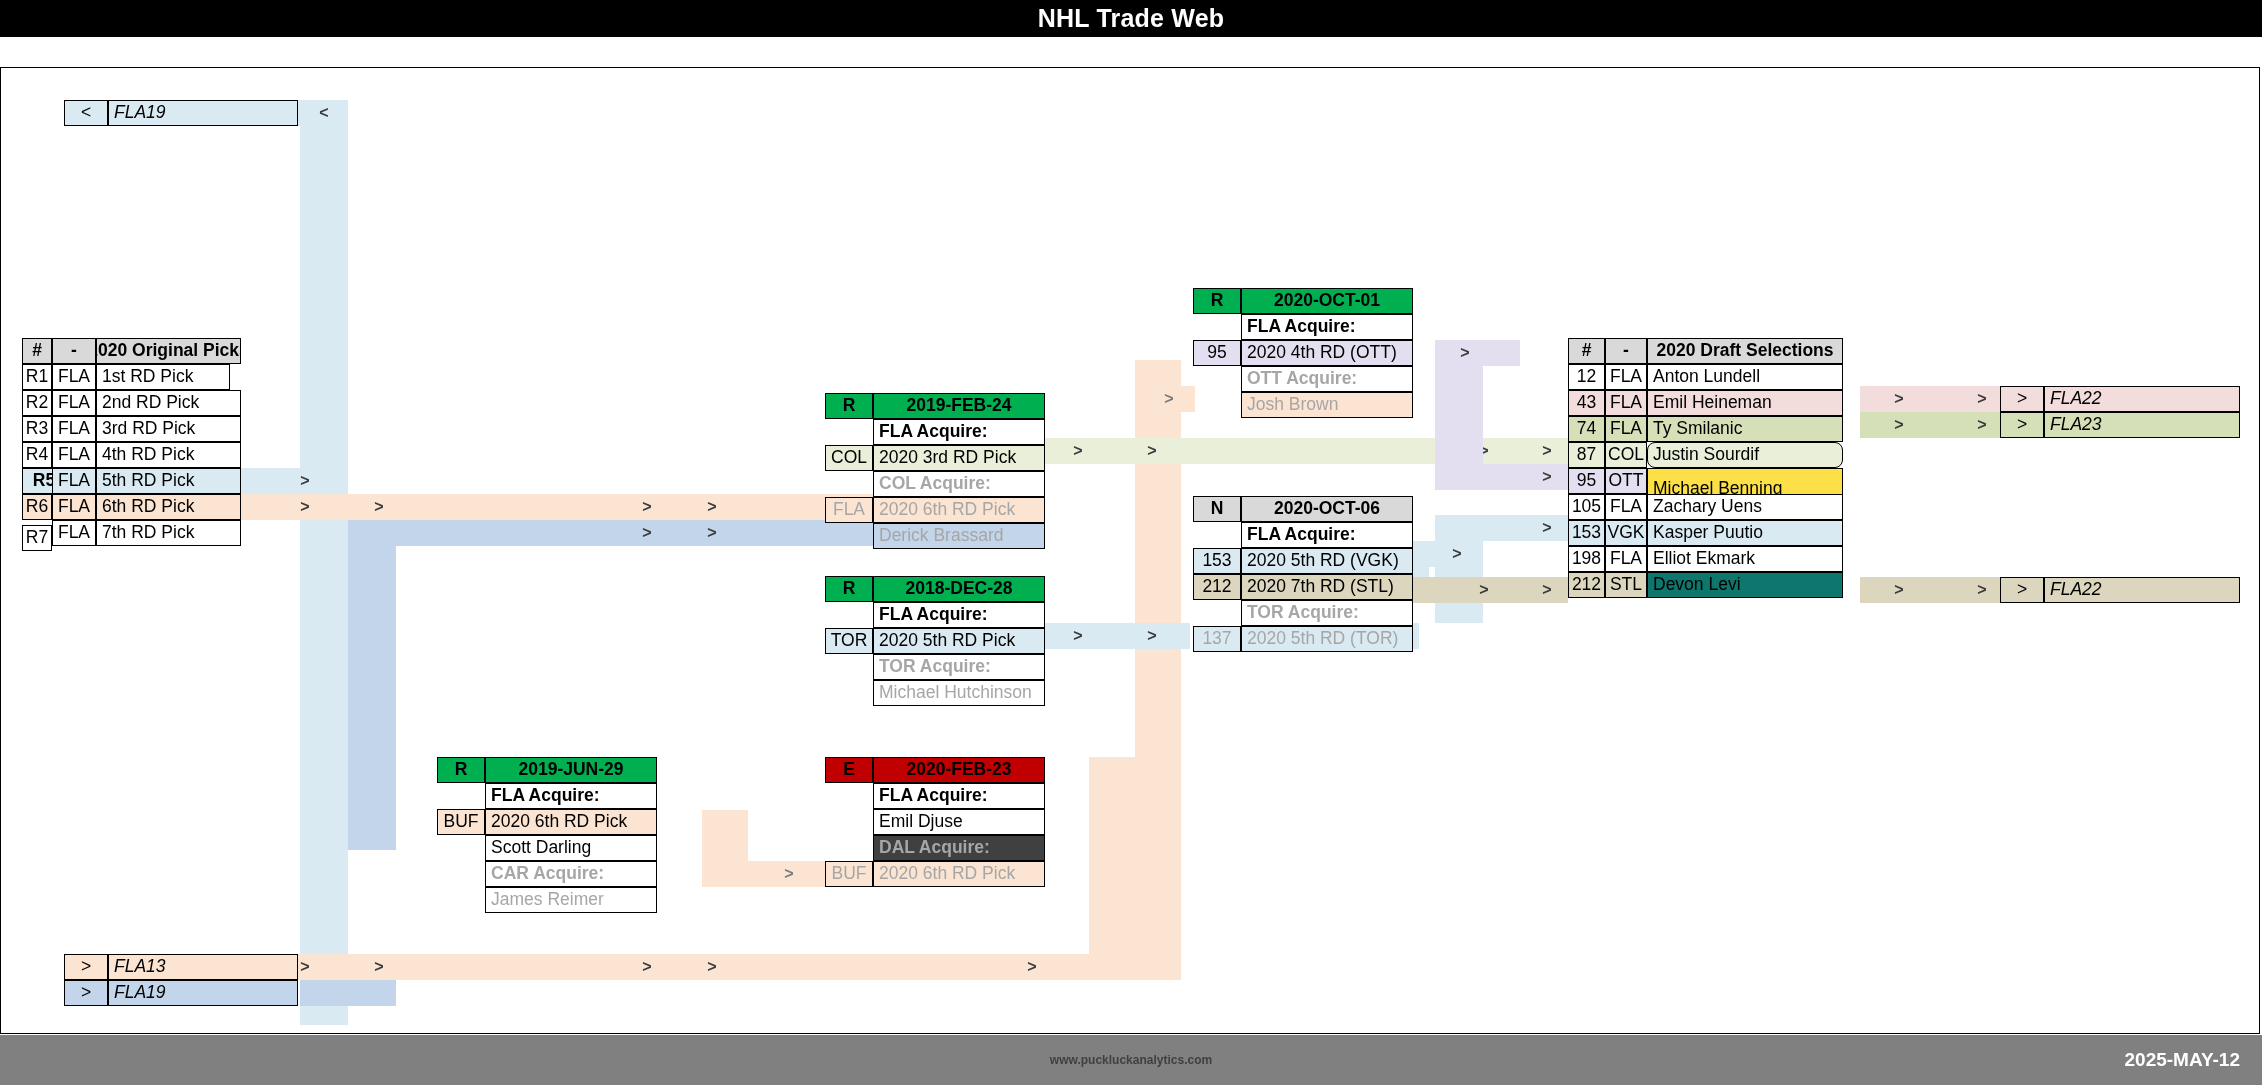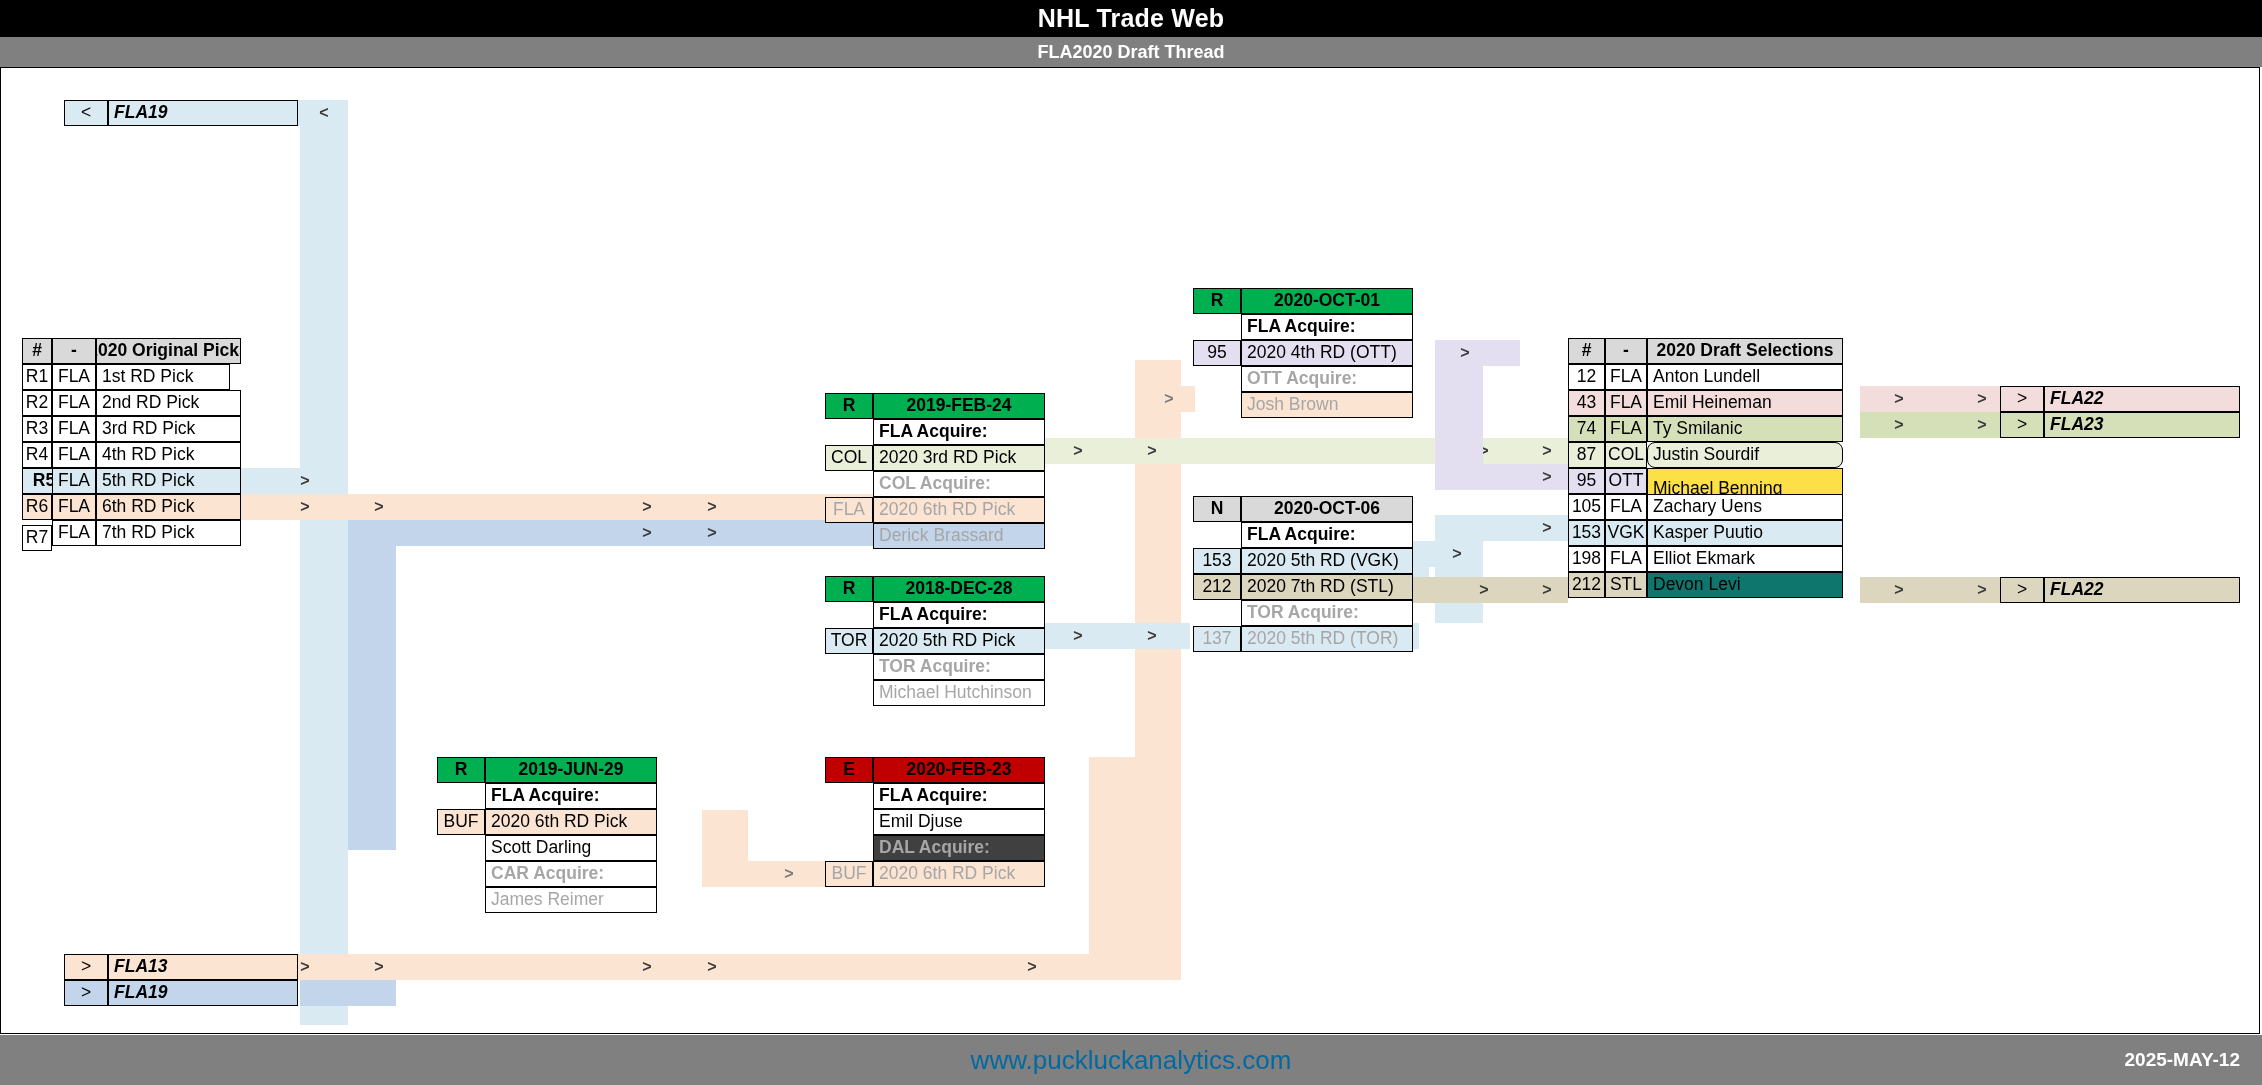--- a/index.html
+++ b/index.html
@@ -11,48 +11,47 @@
     color:#ffffff;font-weight:bold;font-size:25px;letter-spacing:.2px;
     display:flex;align-items:center;justify-content:center;}
   .bar-sub{position:absolute;left:0;top:37px;width:2262px;height:30px;background:#808080;
     color:#ffffff;font-weight:bold;font-size:18px;
     display:flex;align-items:center;justify-content:center;}
   .canvas-border{position:absolute;left:0;top:67px;width:2260px;height:967px;border:1px solid #000;
     box-sizing:border-box;background:#fff;}
   .bar-foot{position:absolute;left:0;top:1035px;width:2262px;height:50px;background:#808080;}
   .foot-url{position:absolute;left:0;top:1035px;width:2262px;height:50px;
     display:flex;align-items:center;justify-content:center;
-    color:#0369a1;font-weight:normal;font-size:26px;}
+    color:#404040;font-weight:bold;font-size:12px;}
   .foot-date{position:absolute;right:22px;top:1035px;height:50px;
     display:flex;align-items:center;color:#ffffff;font-weight:bold;font-size:19px;}
 
   
   .cell{position:absolute;box-sizing:border-box;font-size:17.5px;line-height:1;
         display:flex;align-items:center;white-space:nowrap;overflow:hidden;}
   .bx{border:1px solid #000;}
   .pad{padding-left:5px;}
   .ctr{justify-content:center;}
   .bold{font-weight:bold;}
-  .ital{font-style:italic;font-weight:bold;}
+  .ital{font-style:italic;}
   .muted{color:#a6a6a6;}
   .muted-b{color:#a6a6a6;font-weight:bold;}
 
   
   .flow{position:absolute;}
   .arrow{position:absolute;font-size:16px;color:#3b3b3b;font-weight:bold;
     display:flex;align-items:center;justify-content:center;}
   .arrow.dim{color:#7a7a7a;}
 </style>
 </head>
 <body>
 
 <div id="page">
 
   <div class="bar-title">NHL Trade Web</div>
-  <div class="bar-sub">FLA2020 Draft Thread</div>
   <div class="canvas-border"></div>
 
   <div id="flows">
       <div class="flow" style="left: 300px; top: 100px; width: 48px; height: 925px; background: rgb(218, 234, 242);"></div>
       <div class="flow" style="left: 255px; top: 100px; width: 93px; height: 26px; background: rgb(218, 234, 242);"></div>
       <div class="arrow" style="left: 300px; top: 100px; width: 48px; height: 26px;">&lt;</div>
       <div class="flow" style="left: 241px; top: 468px; width: 107px; height: 26px; background: rgb(218, 234, 242);"></div>
       <div class="arrow" style="left: 283px; top: 468px; width: 44px; height: 26px;">&gt;</div>
       <div class="flow" style="left: 241px; top: 494px; width: 784px; height: 26px; background: rgb(252, 228, 210);"></div>
       <div class="arrow" style="left: 283px; top: 494px; width: 44px; height: 26px;">&gt;</div>

